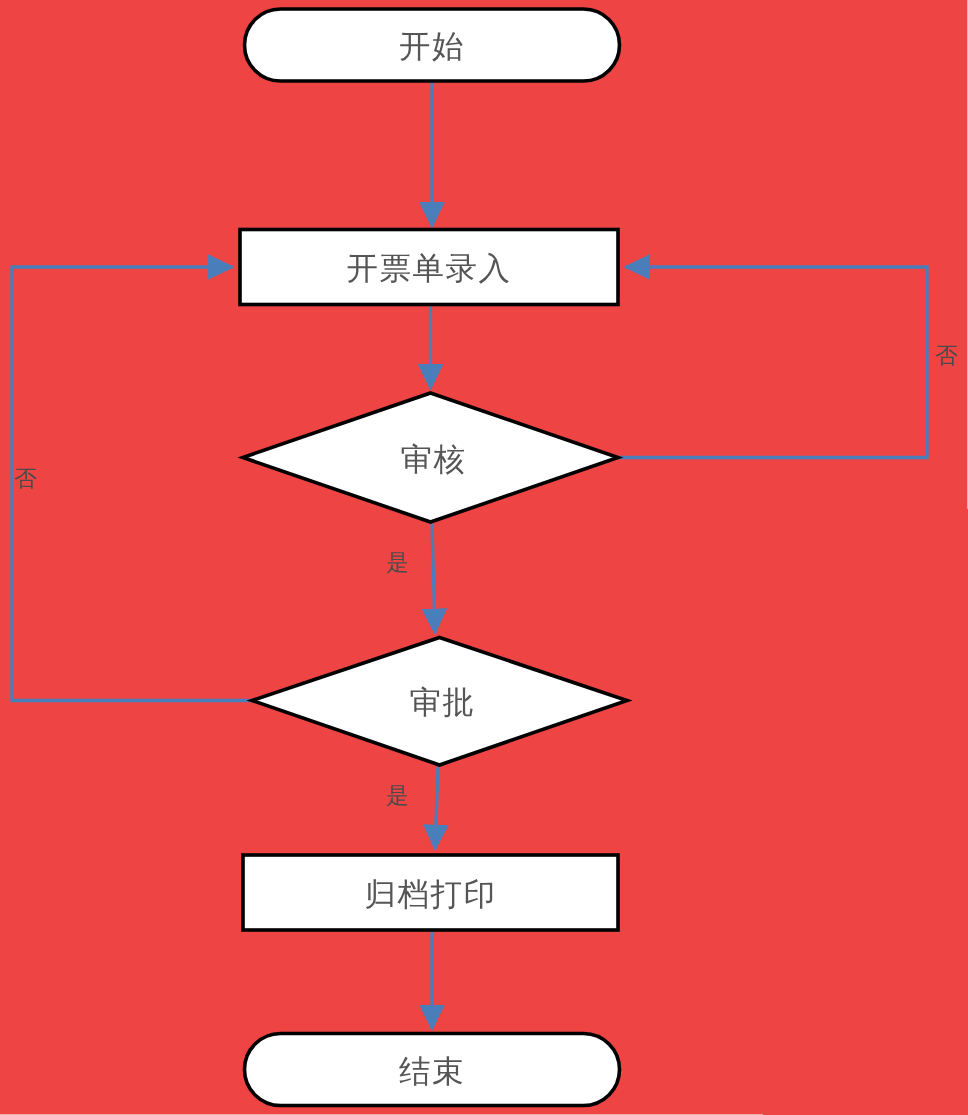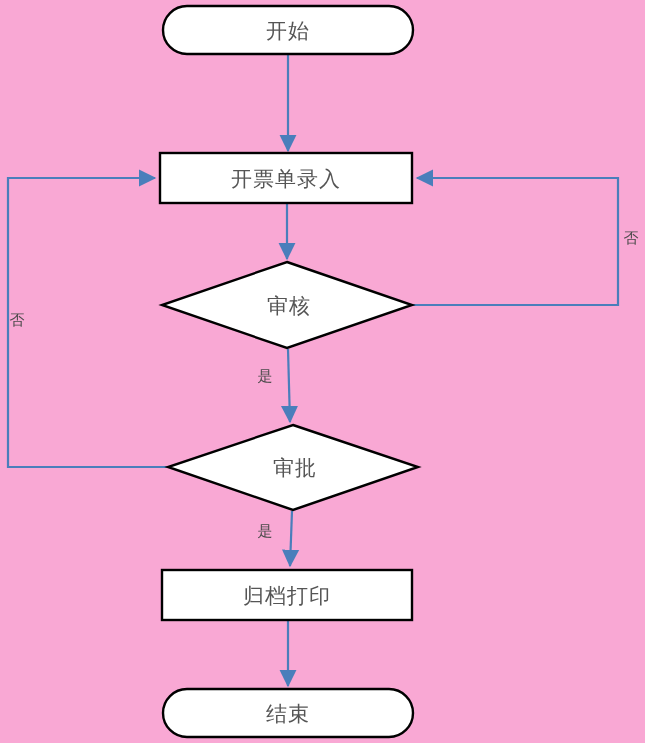--- a/index.html
+++ b/index.html
@@ -11,21 +11,21 @@
   body {
     width: 645px;
     height: 743px;
     font-family: "Liberation Serif", "DejaVu Serif", serif;
     overflow: hidden;
   }
   #flowchart-canvas {
     position: relative;
     width: 645px;
     height: 743px;
-    background: #f9a8d4;
+    background: #ef4444;
   }
   svg.flow-svg {
     position: absolute;
     top: 0;
     left: 0;
     width: 645px;
     height: 743px;
   }
   .node-shape {
     fill: #ffffff;

